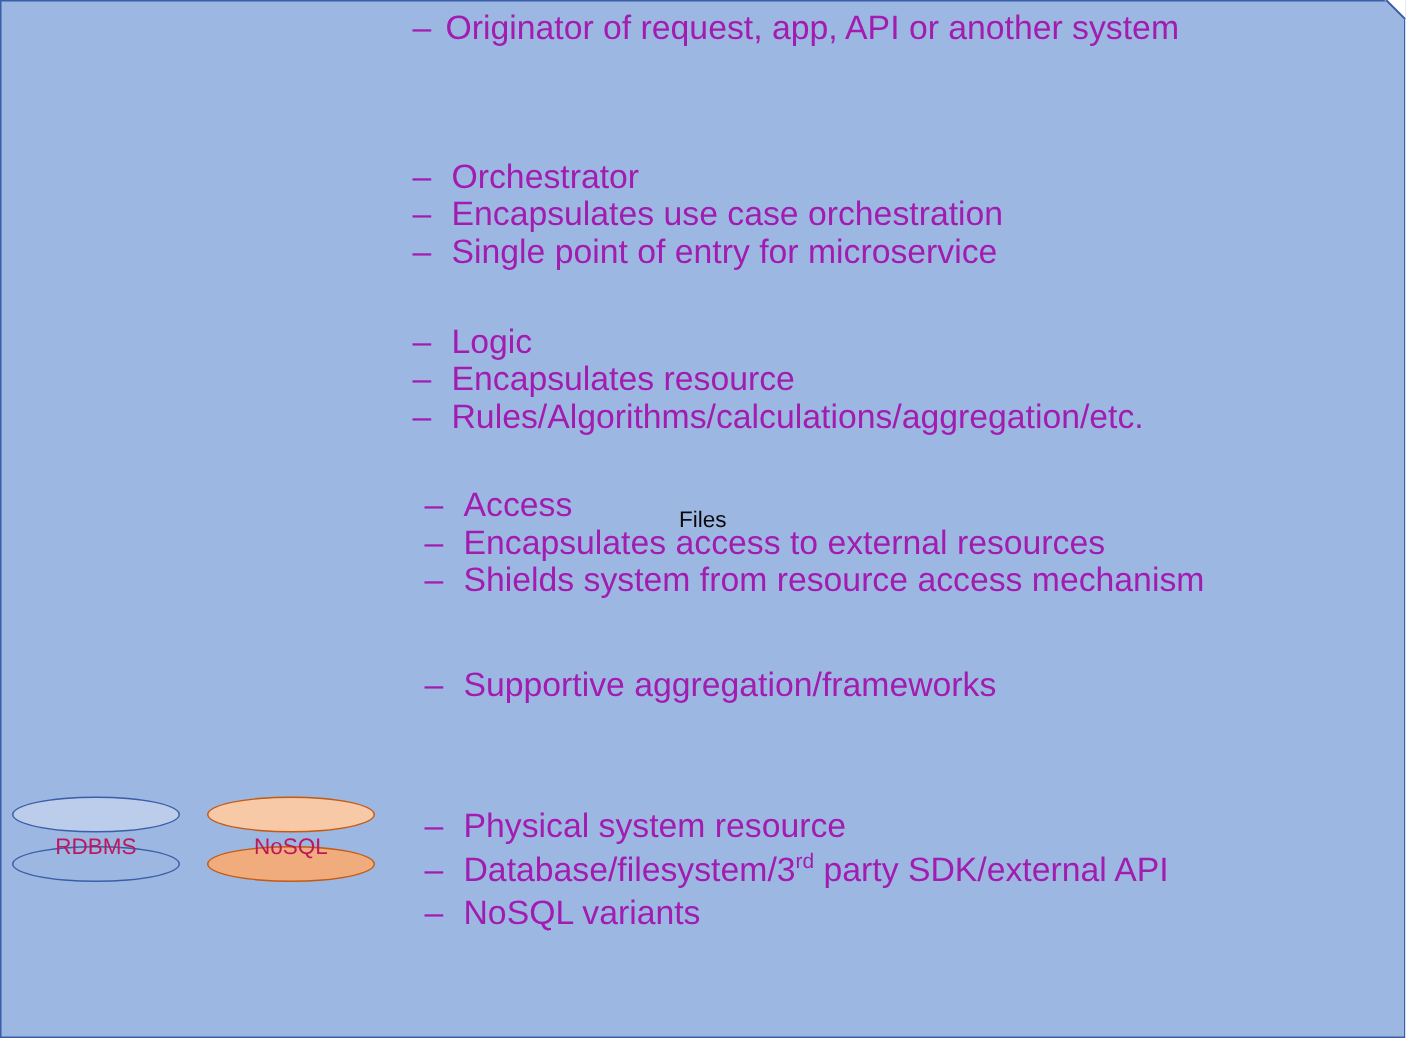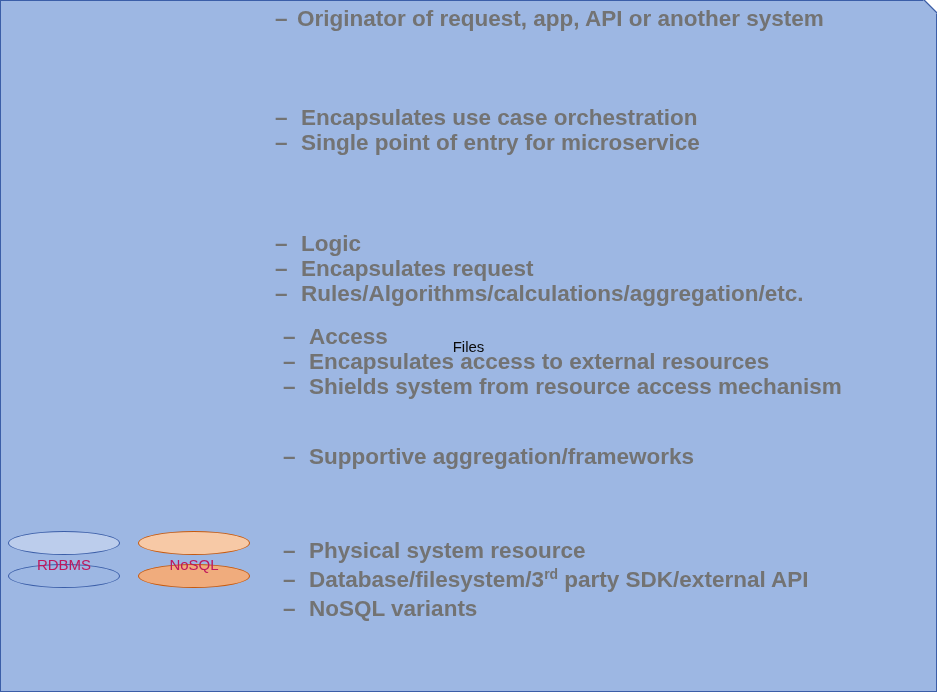--- a/index.html
+++ b/index.html
@@ -134,37 +134,37 @@
     left: 0; right: 0; top: 0; bottom: 0;
     display: flex; align-items: center; justify-content: center;
     font-size: 15px; color: #0a0a0a;
   }
 
   
   .desc {
     position: absolute;
     font-size: 22.5px;
     line-height: 25px;
-    color: #737373;
+    color: #a21caf;
     white-space: nowrap;
-    font-weight: 700;
+    font-weight: 400;
   }
   .desc .row {
     display: block;
     white-space: nowrap;
   }
   .desc .dash {
     display: inline-block;
     width: 26px;
   }
   .desc .txt { display: inline; }
 
   #desc-client      { left: 275px; top: 6px;   }
   #desc-manager     { left: 275px; top: 105px; }
-  #desc-engine      { left: 275px; top: 215px; margin-top: 16px; }
+  #desc-engine      { left: 275px; top: 215px; }
   #desc-data-access { left: 283px; top: 324px; }
   #desc-ifx         { left: 283px; top: 444px; }
   #desc-db          { left: 283px; top: 536px; }
 
   #desc-client  .dash { width: 22px; }
   #desc-db      { line-height: 29px; font-size: 22.5px; }
   #desc-db .dash { width: 26px; }
 
   sup { font-size: 0.62em; vertical-align: super; line-height: 0; }
 </style>
@@ -218,27 +218,28 @@
     <path d="M6 1 L19 14" stroke="#3B5EA8" stroke-width="1.4" fill="none"></path>
   </svg>
   <div class="files-label">Files</div>
 </div>
 
 <div class="desc" id="desc-client">
   <span class="row"><span class="dash">–</span><span class="txt">Originator of request, app, API or another system</span></span>
 </div>
 
 <div class="desc" id="desc-manager">
+  <span class="row"><span class="dash">–</span><span class="txt">Orchestrator</span></span>
   <span class="row"><span class="dash">–</span><span class="txt">Encapsulates use case orchestration</span></span>
   <span class="row"><span class="dash">–</span><span class="txt">Single point of entry for microservice</span></span>
 </div>
 
 <div class="desc" id="desc-engine">
   <span class="row"><span class="dash">–</span><span class="txt">Logic</span></span>
-  <span class="row"><span class="dash">–</span><span class="txt">Encapsulates request</span></span>
+  <span class="row"><span class="dash">–</span><span class="txt">Encapsulates resource</span></span>
   <span class="row"><span class="dash">–</span><span class="txt">Rules/Algorithms/calculations/aggregation/etc.</span></span>
 </div>
 
 <div class="desc" id="desc-data-access">
   <span class="row"><span class="dash">–</span><span class="txt">Access</span></span>
   <span class="row"><span class="dash">–</span><span class="txt">Encapsulates access to external resources</span></span>
   <span class="row"><span class="dash">–</span><span class="txt">Shields system from resource access mechanism</span></span>
 </div>
 
 <div class="desc" id="desc-ifx">

